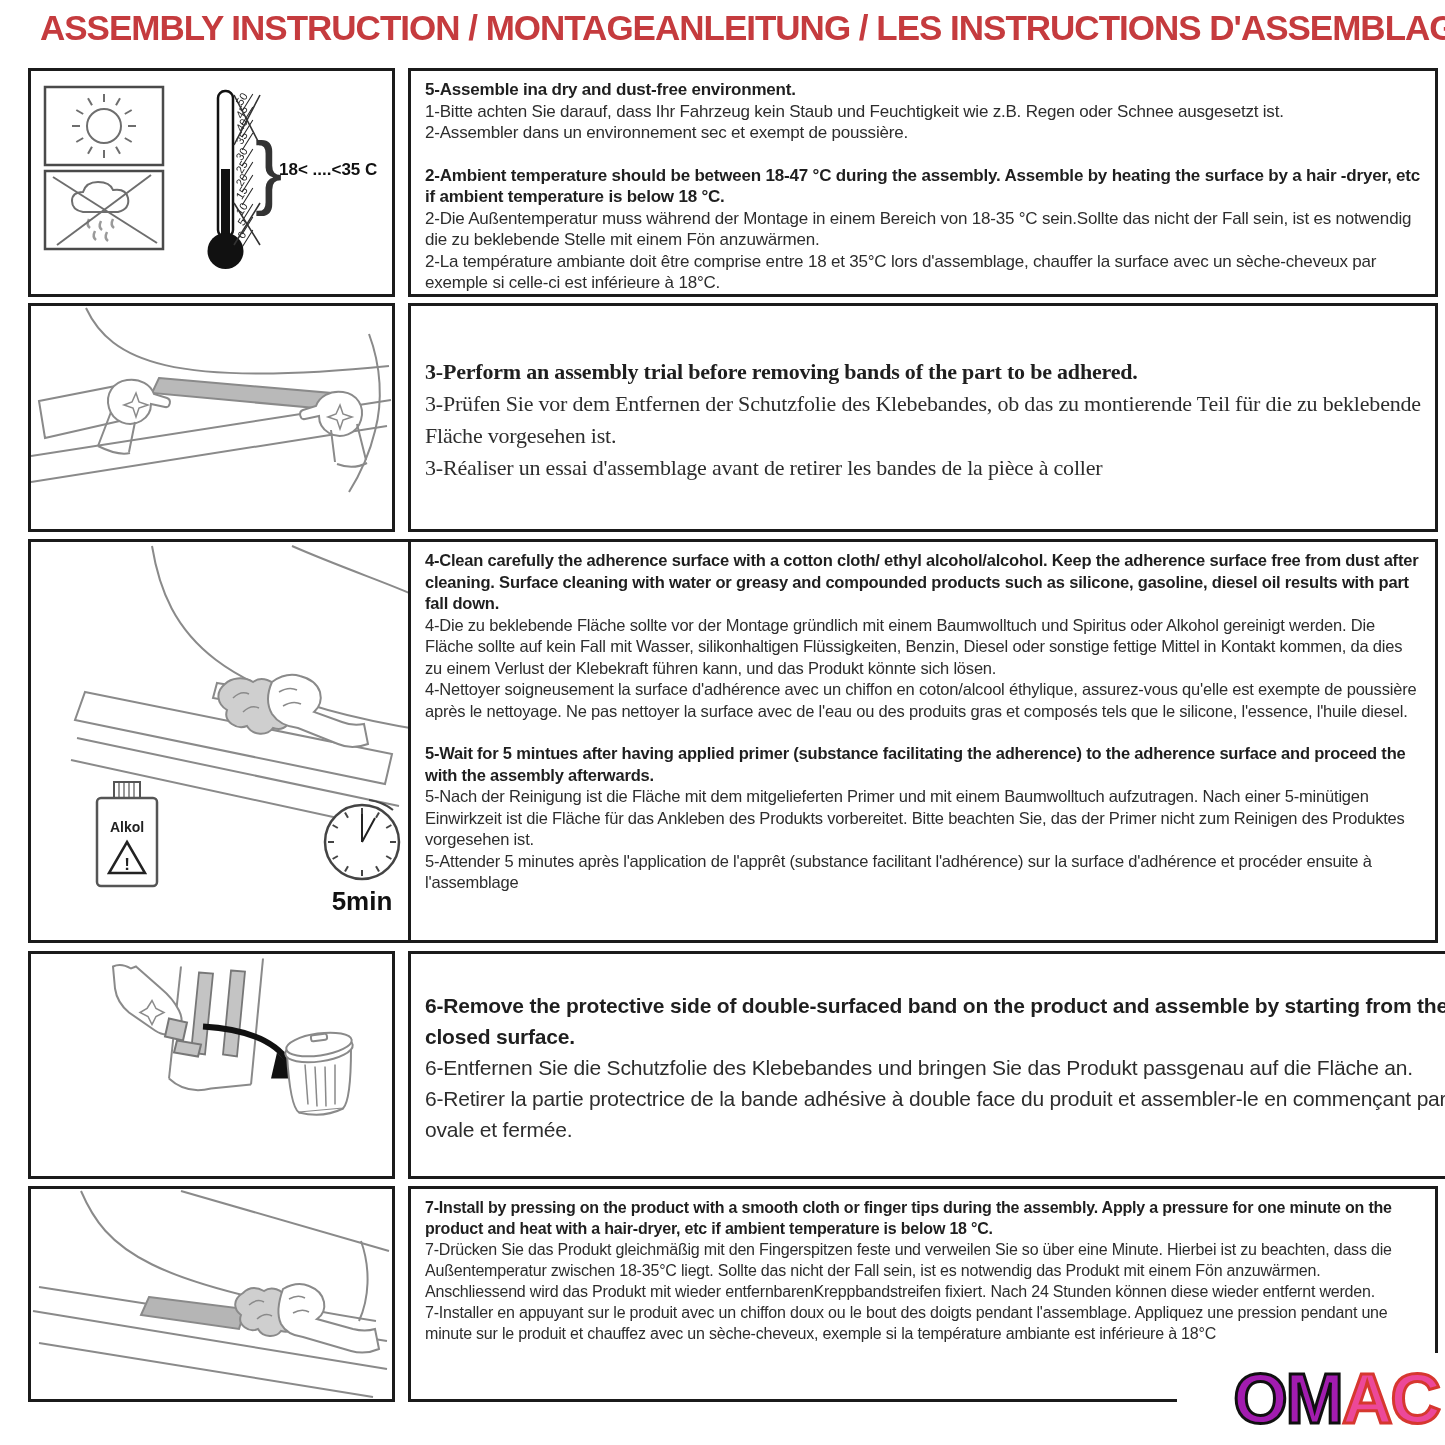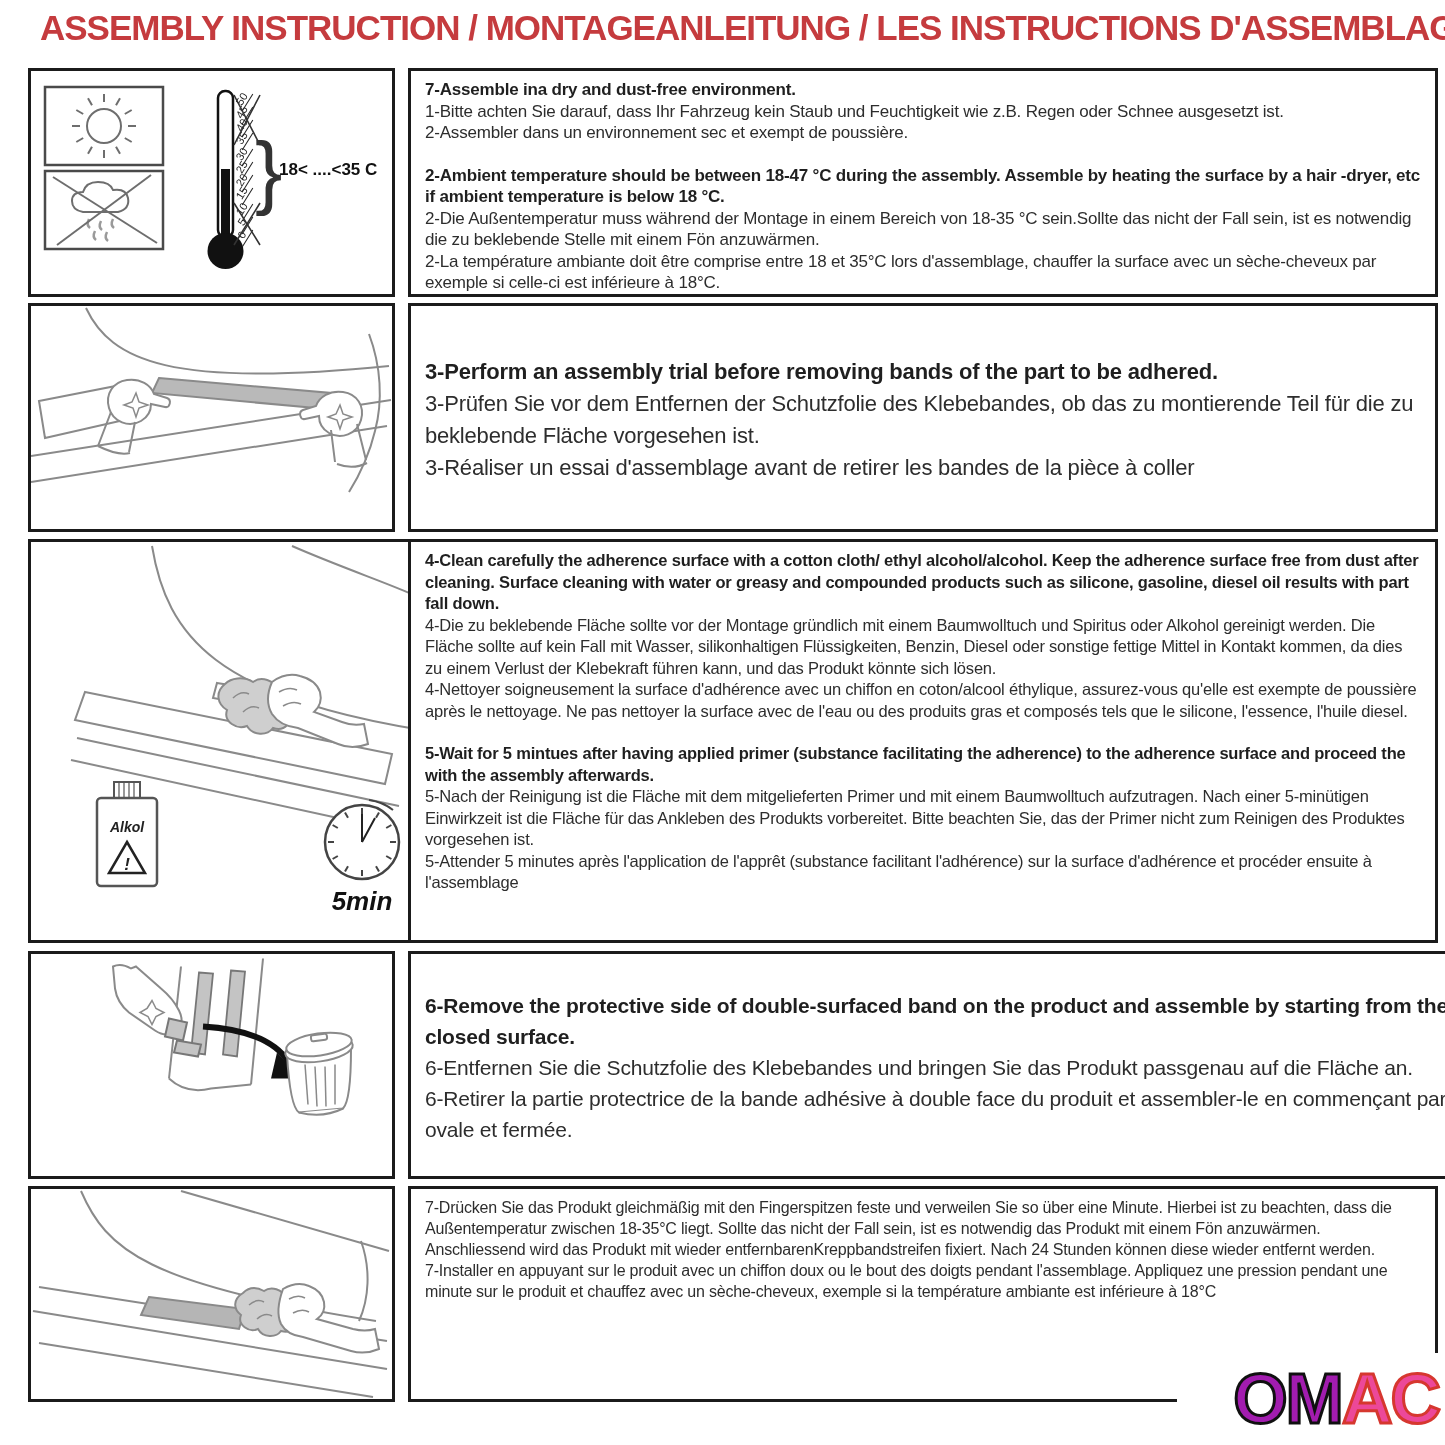--- a/index.html
+++ b/index.html
@@ -17,22 +17,22 @@
   .sm p{font-size:17px;line-height:21.5px;}
   .md p{font-size:16.5px;line-height:21.5px;}
   .xs p{font-size:16px;line-height:21px;}
   .lg p{font-size:22px;line-height:32px;}
   .lg2 p{font-size:21px;line-height:31px;}
   .vcenter{display:flex;flex-direction:column;justify-content:center;}
   
   #b1L{left:28px;top:68px;width:367px;height:229px;}
   #b1R{left:408px;top:68px;width:1030px;height:229px;}
   #b2L{left:28px;top:303px;width:367px;height:229px;}
-  #b2R{left:408px;top:303px;width:1030px;height:229px;}
-  #b3L{left:28px;top:539px;width:439px;height:404px;font-style:italic;}
+  #b2R{left:408px;top:303px;width:1030px;height:229px;font-family:Liberation Serif, serif;}
+  #b3L{left:28px;top:539px;width:439px;height:404px;}
   #b3R{left:408px;top:539px;width:1030px;height:404px;}
   #b4L{left:28px;top:951px;width:367px;height:228px;}
   #b4R{left:408px;top:951px;width:1208px;height:228px;}
   #b5L{left:28px;top:1186px;width:367px;height:216px;}
   #b5R{left:408px;top:1186px;width:1030px;height:216px;}
   
   #logo{position:absolute;right:4px;bottom:0;width:262px;height:92px;background:#fff;z-index:5;
         display:flex;align-items:center;justify-content:flex-end;padding-right:2px;}
   #logo span{font-size:70px;font-weight:900;letter-spacing:-2px;line-height:92px;}
   #logo .lb{color:#a21caf;-webkit-text-stroke:3px #101010;}
@@ -134,21 +134,21 @@
               <line x1="204" y1="169" x2="224" y2="169" stroke="#222"></line>
             </g>
         </g>
         <path d="M203,24 L229,74 M229,24 L203,74 M203,132 L229,174 M229,132 L203,174" stroke="#333" stroke-width="1.6" fill="none"></path>
         <text x="224" y="128" font-size="82" fill="#333">}</text>
         <text x="248" y="104" font-size="17" font-weight="bold" fill="#111">18&lt; ....&lt;35 C</text>
       </g>
     </svg>
   </div>
   <div id="b1R" class="box txt sm">
-    <p class="bold">7-Assemble ina dry and dust-free environment.</p>
+    <p class="bold">5-Assemble ina dry and dust-free environment.</p>
     <p>1-Bitte achten Sie darauf, dass Ihr Fahrzeug kein Staub und Feuchtigkeit wie z.B. Regen oder Schnee ausgesetzt ist.</p>
     <p>2-Assembler dans un environnement sec et exempt de poussière.</p>
     <p class="bold gap">2-Ambient temperature should be between 18-47 °C  during the assembly. Assemble by heating the surface by a hair -dryer, etc if ambient temperature is below 18 °C.</p>
     <p>2-Die Außentemperatur muss während der Montage in einem Bereich von 18-35 °C  sein.Sollte das nicht der Fall sein, ist es notwendig die zu beklebende Stelle mit einem Fön anzuwärmen.</p>
     <p>2-La température ambiante doit être comprise entre 18 et 35°C lors d'assemblage, chauffer la surface avec un sèche-cheveux par exemple si celle-ci est inférieure à 18°C.</p>
   </div>
 
   <div id="b2L" class="box ill">
     <svg viewBox="0 0 361 223">
       <g fill="none" stroke="#8a8a8a" stroke-width="2">
@@ -290,20 +290,21 @@
         <path d="M212,104 c-10,6 -10,16 -2,22 c-4,10 8,18 17,14 c5,9 18,9 23,2 c11,3 18,-5 14,-14 c7,-9 -2,-19 -10,-19 c-2,-9 -14,-12 -21,-7 c-9,-5 -16,-3 -21,2 z" fill="#cfcfcf" stroke="#8a8a8a" stroke-width="2"></path>
         <path d="M218,116 q8,-7 15,-3 M226,130 q8,-7 15,-3" fill="none" stroke="#8a8a8a" stroke-width="1.5"></path>
       </g>
       <g fill="#fff" stroke="#8a8a8a" stroke-width="2">
         <path d="M252,100 q14,-8 26,-3 q13,5 15,16 q2,11 -7,17 l36,10 q12,3 22,0 l4,20 q-14,6 -28,2 l-48,-14 q-16,-2 -22,-13 q-6,-13 2,-35 z"></path>
         <path d="M258,110 q9,-5 16,-1 M262,124 q9,-5 16,-1" fill="none" stroke-width="1.5"></path>
       </g>
     </svg>
   </div>
   <div id="b5R" class="box txt xs">
+    <p class="bold">7-Install by pressing on the product with a smooth cloth or finger tips during the assembly. Apply a pressure for one minute on the product and heat with a hair-dryer, etc if ambient temperature is below 18 °C.</p>
     <p>7-Drücken Sie das Produkt gleichmäßig mit den Fingerspitzen feste und verweilen Sie so über eine Minute. Hierbei ist zu beachten, dass die Außentemperatur zwischen 18-35°C liegt. Sollte das nicht der Fall sein, ist es notwendig das Produkt mit einem Fön anzuwärmen. Anschliessend wird das Produkt mit wieder entfernbarenKreppbandstreifen fixiert. Nach 24 Stunden können diese wieder entfernt werden.</p>
     <p>7-Installer en appuyant sur le produit avec un chiffon doux ou le bout des doigts pendant l'assemblage. Appliquez une pression pendant une minute sur le produit et chauffez avec un sèche-cheveux, exemple si la température ambiante est inférieure à 18°C</p>
   </div>
 
   <div id="logo">
     <span class="lb">OM</span>
       <span class="lr">AC</span>
   </div>
 
 </div>

